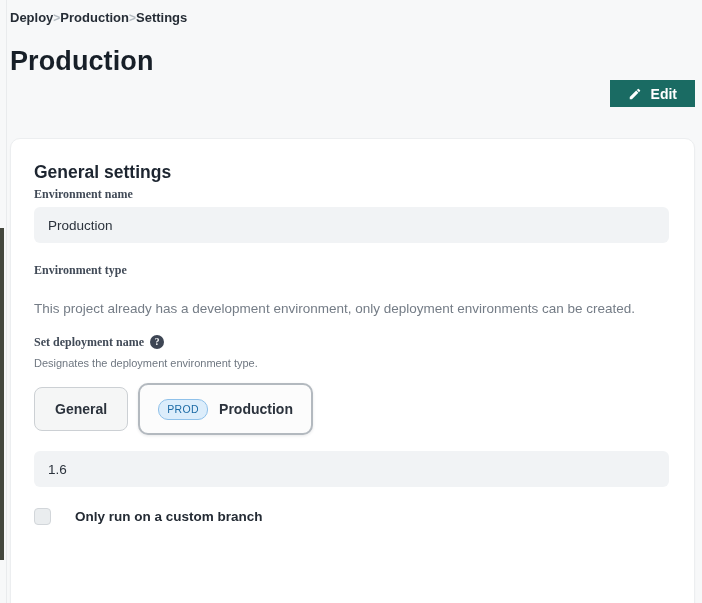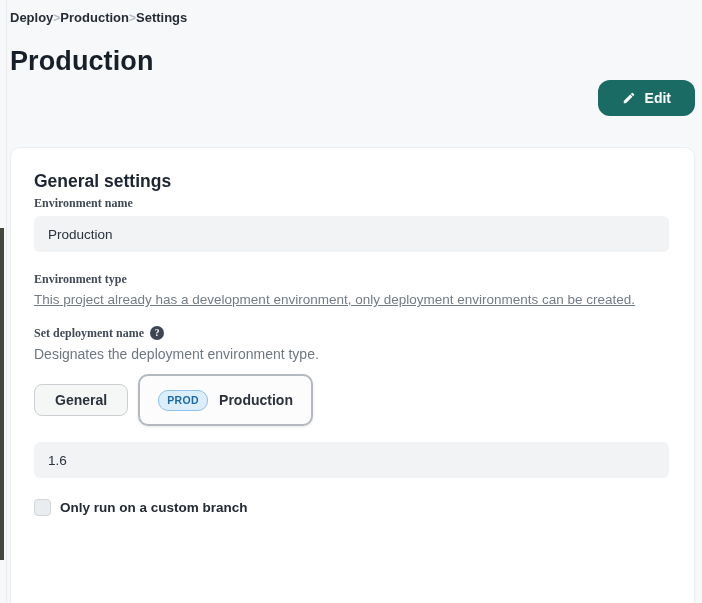--- a/index.html
+++ b/index.html
@@ -26,23 +26,23 @@
   
   .breadcrumb { display: flex; align-items: center; font-size: 13px; font-weight: 700; color: #262d36; }
   .crumb { cursor: pointer; }
   .crumb-sep { color: #b3bac0; font-weight: 600; font-size: 12px; }
 
   
   .page-title { margin-top: 20px; font-size: 27px; line-height: 32px; font-weight: 700; color: #171f28; letter-spacing: 0.1px; }
   .toolbar-row { margin-top: 3px; display: flex; justify-content: flex-end; }
   .edit-btn {
     display: inline-flex; align-items: center; gap: 9px;
-    height: 36px; padding: 0 24px;
+    height: 27px; padding: 0 18px;
     background: #1a6b63; color: #ffffff;
-    border: none; border-radius: 12px;
+    border: none; border-radius: 0;
     font-family: inherit; font-size: 14px; font-weight: 700;
     cursor: pointer;
   }
   .edit-btn svg { display: block; }
 
   
   .card {
     margin-top: 31px;
     background: #ffffff;
     border: 1px solid #eceef0;
@@ -56,52 +56,52 @@
   .field-label {
     font-size: 12px; line-height: 14px; font-weight: 700; color: #414a57;
     margin-bottom: 6px; display: flex; align-items: center; gap: 6px; font-family: Liberation Serif, serif;
   }
   .text-field {
     height: 36px; background: #f1f3f5; border-radius: 6px;
     display: flex; align-items: center; padding: 0 14px;
     font-size: 13.5px; color: #2b323c;
   }
   .mt20 { margin-top: 20px; }
-  .helper-text { margin-top: 6px; font-size: 13.5px; line-height: 16px; color: #747c86; text-decoration: underline; }
+  .helper-text { margin-top: 24px; font-size: 13.5px; line-height: 16px; color: #747c86; }
 
   .deploy-group { margin-top: 18px; }
   .help-icon {
     width: 14px; height: 14px; border-radius: 50%;
     background: #3e4654; color: #ffffff;
     font-size: 9.5px; font-weight: 700; line-height: 14px; text-align: center;
     display: inline-block; cursor: pointer;
   }
-  .deploy-desc { margin-top: 5px; font-size: 14px; line-height: 16px; color: #6f7781; }
+  .deploy-desc { margin-top: 5px; font-size: 11px; line-height: 16px; color: #6f7781; }
 
   .options-row { margin-top: 12px; display: flex; align-items: center; gap: 10px; }
   .option-btn {
-    height: 32px; padding: 0 20px;
+    height: 44px; padding: 0 20px;
     background: #f5f6f6; border: 1px solid #ccd0d4; border-radius: 8px;
     font-family: inherit; font-size: 14px; font-weight: 700; color: #2b323c;
     display: inline-flex; align-items: center; cursor: pointer;
   }
   .option-btn.selected {
     height: 52px; padding: 0 18px; gap: 11px;
     background: #fcfcfc; border: 2px solid #b3b9bf; border-radius: 10px;
     box-shadow: 0 1px 3px rgba(20,30,40,0.10);
   }
   .env-badge {
     background: #dcedfb; border: 1px solid #8fc1ea; color: #1b6aa5;
-    font-size: 10.5px; font-weight: 700; letter-spacing: 0.4px;
+    font-size: 10.5px; font-weight: 400; letter-spacing: 0.4px;
     padding: 4px 8px; border-radius: 10px; line-height: 11px;
   }
 
   .version-group { margin-top: 16px; }
 
-  .checkbox-row { margin-top: 21px; display: flex; align-items: center; gap: 9px; }
+  .checkbox-row { margin-top: 21px; display: flex; align-items: center; gap: 24px; }
   .checkbox {
     width: 17px; height: 17px; background: #eaedef;
     border: 1px solid #d2d6da; border-radius: 4px; cursor: pointer; flex: none;
   }
   .checkbox-label { font-size: 13.5px; font-weight: 700; color: #242b34; }
 </style>
 </head>
 <body>
 
 <div class="edge-artifact"></div>

